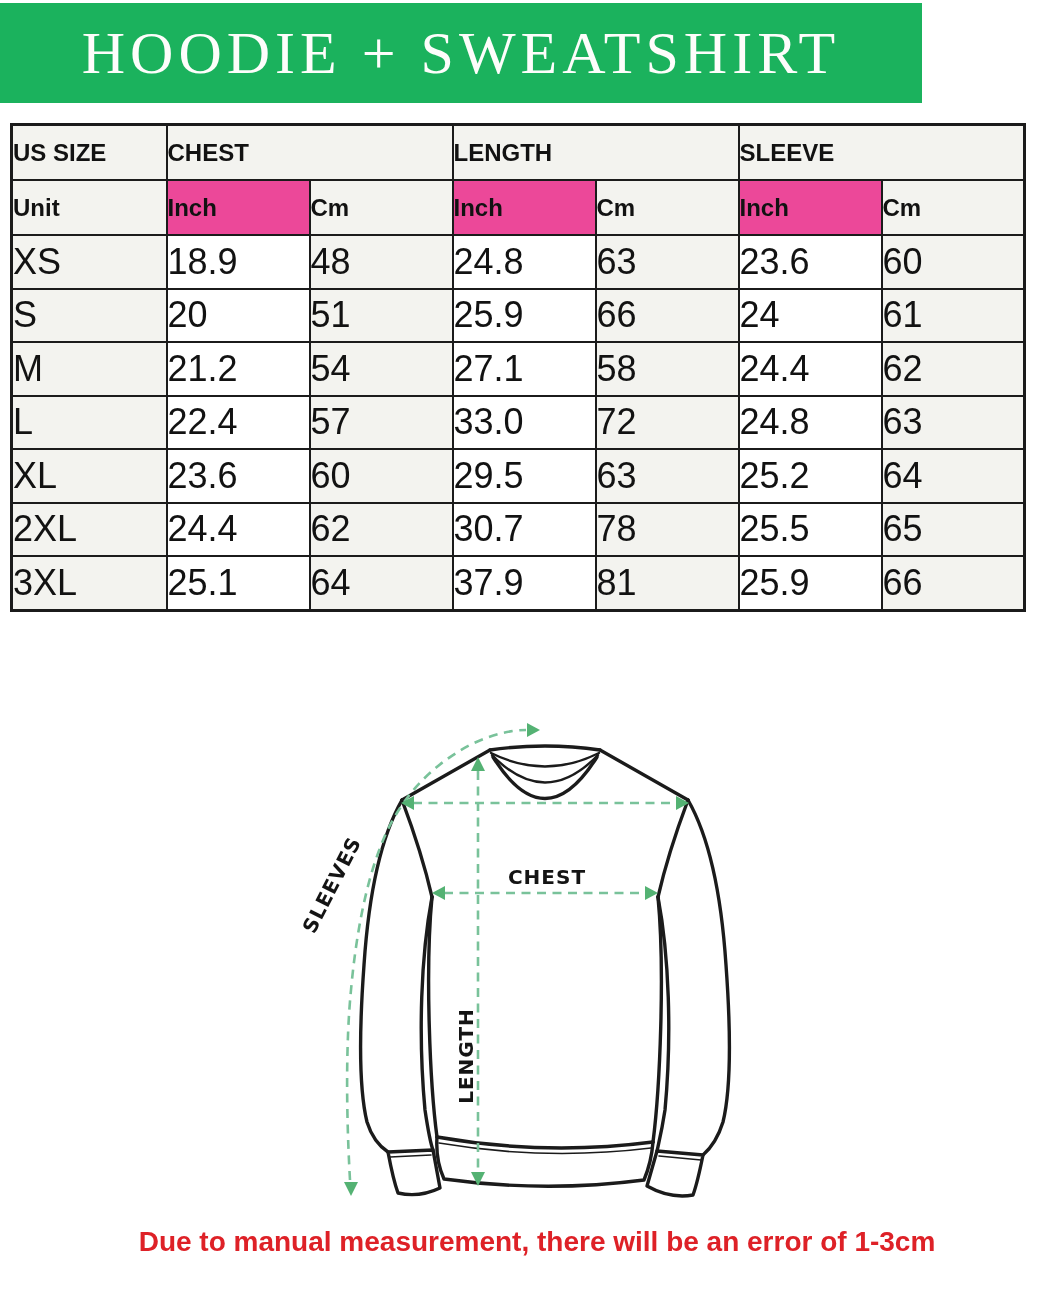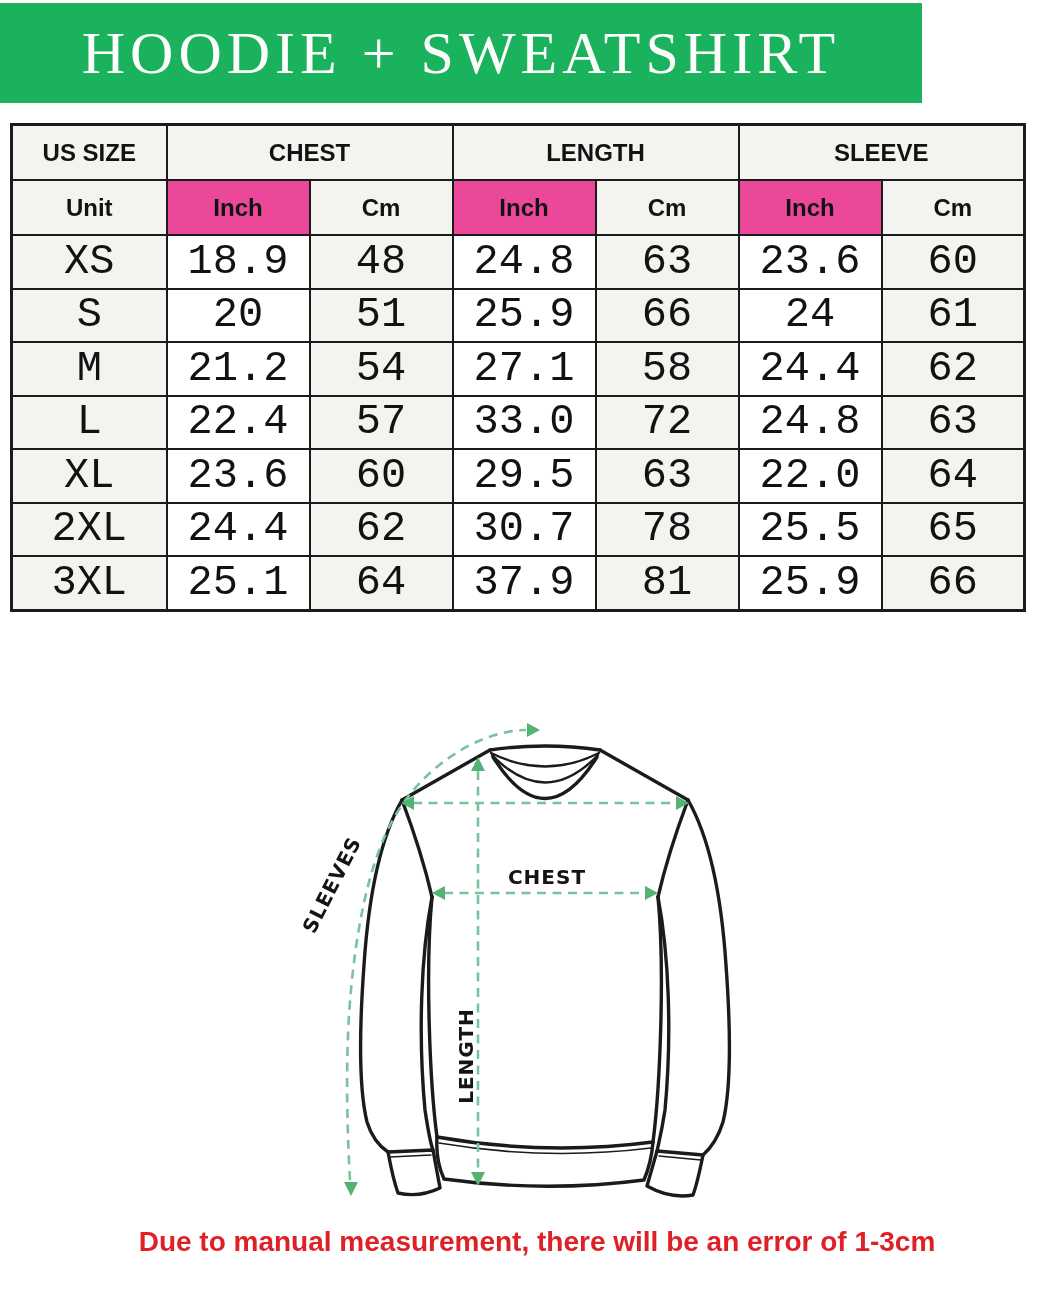--- a/index.html
+++ b/index.html
@@ -23,31 +23,31 @@
     font-weight:400;font-size:60px;letter-spacing:5px;white-space:nowrap;
   }
 
   
   table.size-table{
     position:absolute;left:10px;top:123px;width:1013px;
     border-collapse:collapse;table-layout:fixed;background:#fff;
     border:3px solid var(--ink);
   }
   .size-table th,.size-table td{
-    border:2px solid var(--ink);text-align:center;vertical-align:middle;padding:0;
+    border:2px solid var(--ink);text-align:left;vertical-align:middle;padding:0;
     color:#121212;overflow:hidden;
   }
   .size-table thead th{
     height:53px;font-family:"Liberation Sans",sans-serif;
     font-weight:bold;font-size:24px;background:#ec4899;
   }
   .size-table .shaded{background:var(--shade);}
   .size-table tbody td{
-    height:51.5px;font-family:Liberation Mono, monospace;
-    font-size:42px;font-weight:400;line-height:1;
+    height:51.5px;font-family:Liberation Sans, sans-serif;
+    font-size:36px;font-weight:400;line-height:1;
   }
 
   
   svg.diagram{position:absolute;left:280px;top:690px;width:520px;height:520px;}
 
   
   .note{
     position:absolute;left:17px;top:1226px;width:1040px;margin:0;
     text-align:center;font-size:28px;font-weight:bold;color:var(--red);
     font-family:"Liberation Sans",sans-serif;
@@ -125,21 +125,21 @@
           <td class="shaded">72</td>
           <td>24.8</td>
           <td class="shaded">63</td>
         </tr>
         <tr>
           <td class="shaded">XL</td>
           <td>23.6</td>
           <td class="shaded">60</td>
           <td>29.5</td>
           <td class="shaded">63</td>
-          <td>22.0</td>
+          <td>25.2</td>
           <td class="shaded">64</td>
         </tr>
         <tr>
           <td class="shaded">2XL</td>
           <td>24.4</td>
           <td class="shaded">62</td>
           <td>30.7</td>
           <td class="shaded">78</td>
           <td>25.5</td>
           <td class="shaded">65</td>

